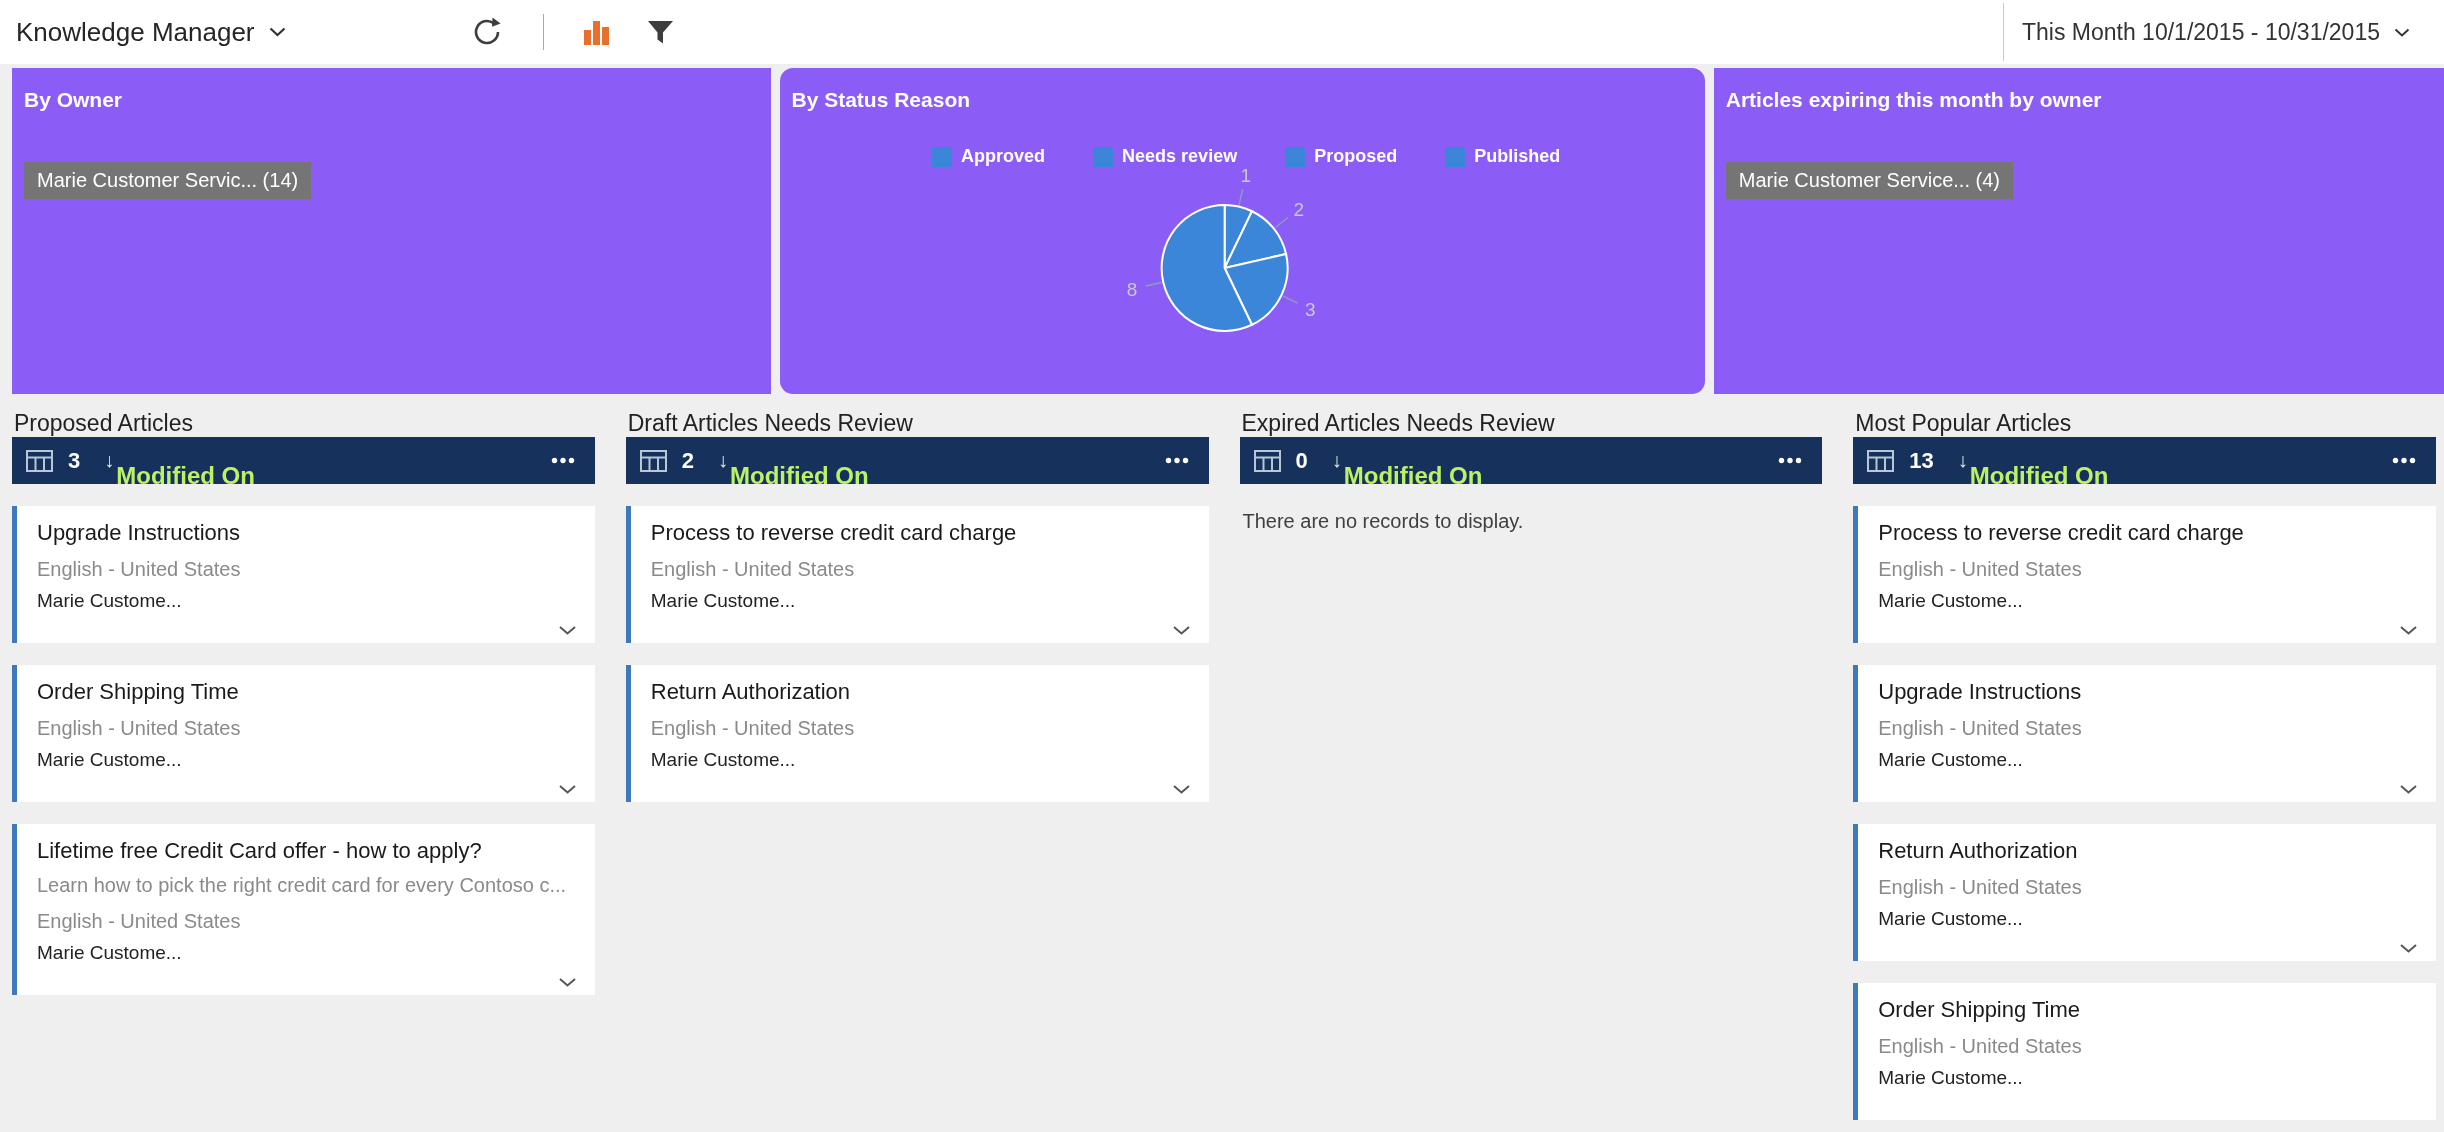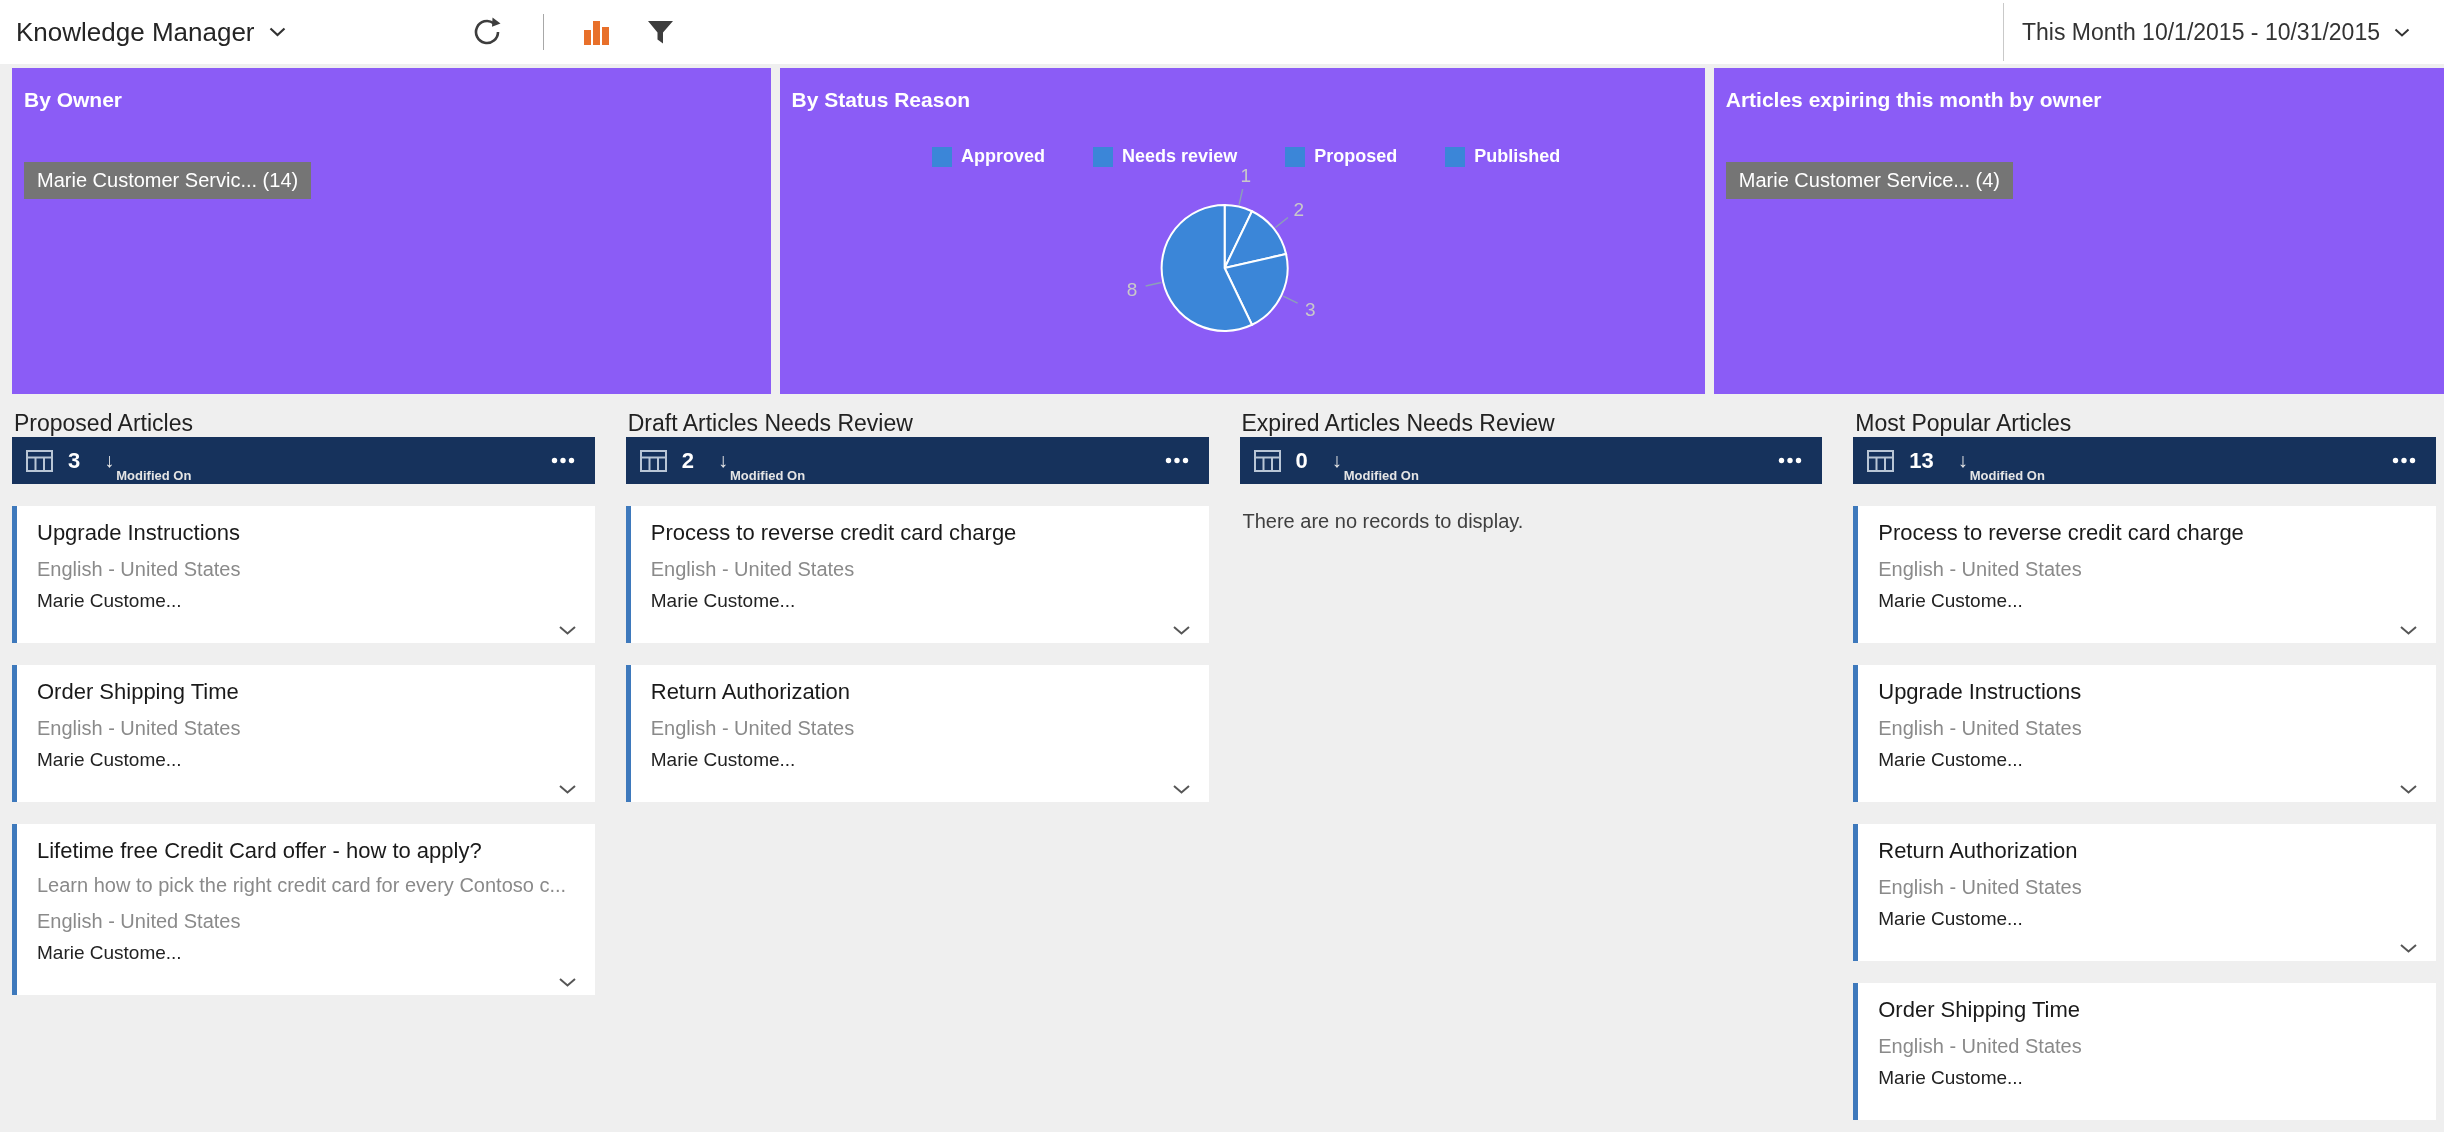--- a/index.html
+++ b/index.html
@@ -25,21 +25,21 @@
   .right-group { margin-left:auto; display:flex; align-items:center; padding-right:34px; }
   .right-div { width:1px; height:58px; background:#c9c9c9; margin-right:18px; }
   .date-range { font-size:23px; color:#333; cursor:pointer; display:flex; align-items:center; }
   .date-chevron { margin-left:14px; display:flex; }
 
   
   .panels { display:flex; margin:4px 0 0 12px; height:326px; }
   .panel { background:#8b5cf6; position:relative; overflow:hidden; }
   .panel + .panel { margin-left:9px; }
   .panel-owner { width:805px; }
-  .panel-status { width:982px; }
+  .panel-status { width:982px;border-radius:13px; }
   .panel-expiring { width:775px; }
   .panel-title { font-size:21px; font-weight:600; color:#fff; padding:20px 0 0 12px; }
   .tag {
     position:absolute; top:94px; left:12px;
     background:var(--tag-bg, #757575); color:#fff;
     font-size:20px; padding:7px 13px; cursor:pointer; white-space:nowrap;
   }
   .legend {
     position:absolute; top:78px; left:0; right:0;
     display:flex; justify-content:center; gap:48px;margin-left:8px;
@@ -56,21 +56,21 @@
   }
   .stream-title { font-size:23px; font-weight:400; color:#222; padding-left:2px; }
   .stream-bar {
     height:47px; background:var(--navy, #16325c);
     display:flex; align-items:center; padding:0 18px 0 14px;
   }
   .grid-icon { display:flex; }
   .stream-count { color:#fff; font-size:22px; font-weight:700; margin-left:15px; }
   .stream-sort { display:flex; align-items:center; margin-left:24px; cursor:pointer; }
   .sort-arrow { color:#e6e6e6; font-size:20px; margin-right:2px; }
-  .sort-label { color:#e5e5e5; font-size:13px; font-weight:600;margin-top:30px; }
+  .sort-label { color:#bef264; font-size:24px; font-weight:600;margin-top:30px; }
   .stream-more { margin-left:auto; cursor:pointer; display:flex; padding:6px 2px; }
   .empty-msg { font-size:20px; color:#3f3f3f; margin:26px 0 0 3px; }
   .card {
     background:#fff; border-left:5px solid var(--card-accent, #3e79bc);
     margin-top:22px; position:relative;
     padding:12px 22px 29px 20px; cursor:pointer;
   }
   .stream .card:first-of-type { margin-top:22px; }
   .card-title { font-size:22px; color:#1a1a1a; line-height:30px; }
   .card-desc { font-size:20px; color:#8a8a8a; line-height:30px; margin-top:4px; }

